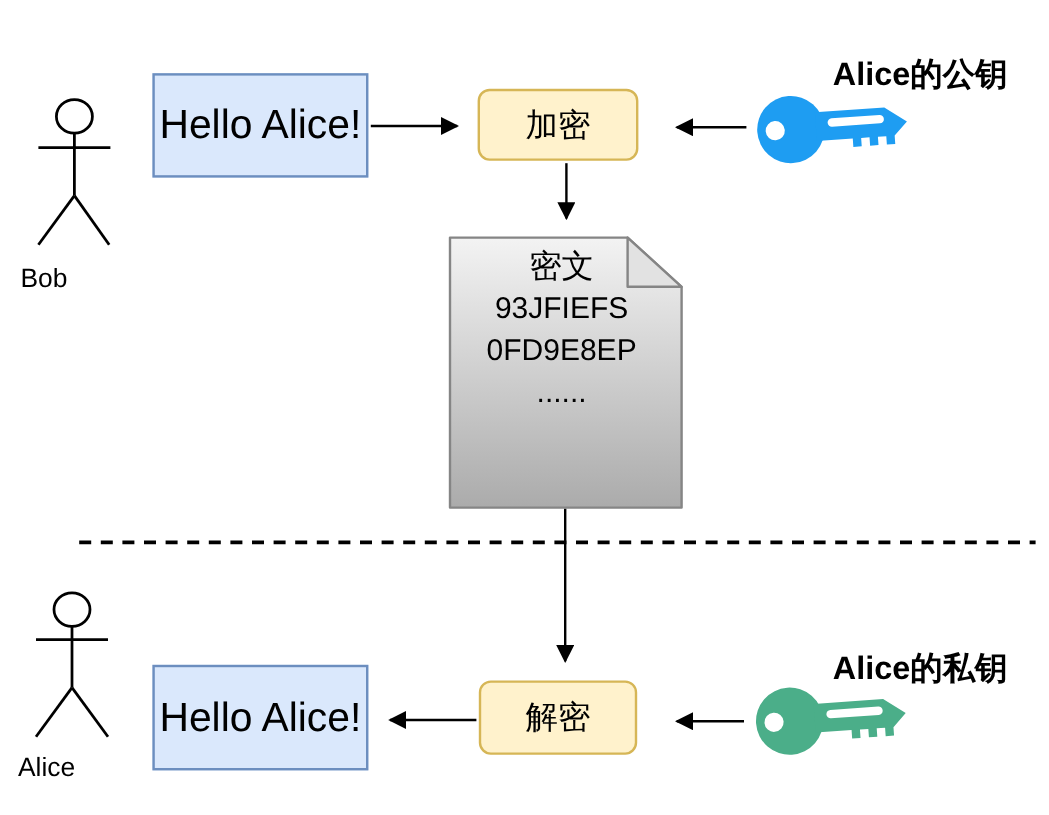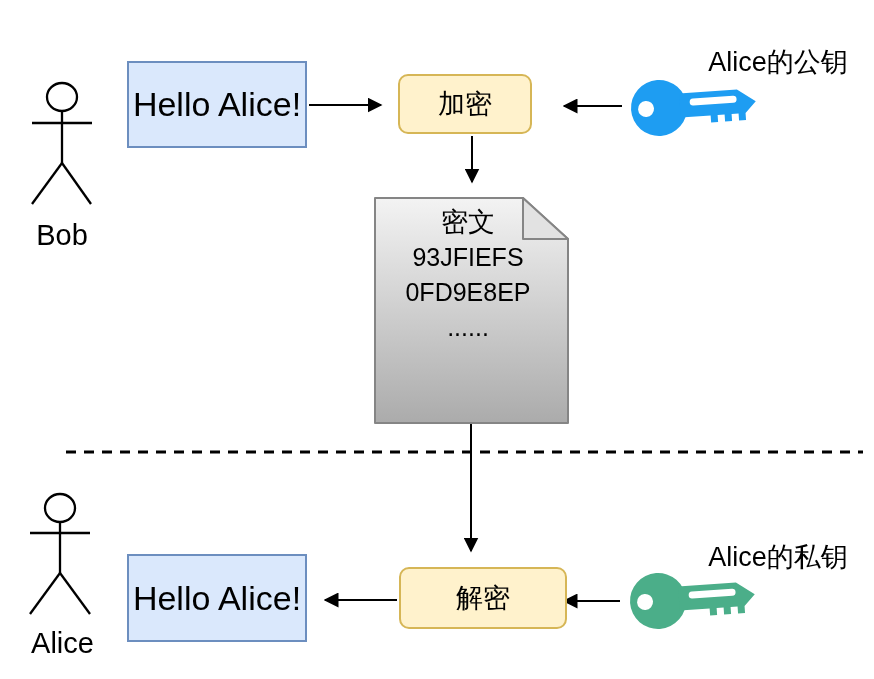--- a/index.html
+++ b/index.html
@@ -24,28 +24,28 @@
     position:absolute;
     background:#fff2cc;
     border:2px solid #d6b656;
     border-radius:10px;
     box-sizing:border-box;
     display:flex;align-items:center;justify-content:center;
     font-size:27px;
   }
   .actor-label{
     position:absolute;
-    font-size:29px;
-    text-align:center;
+    font-size:22px;
+    text-align:left;
   }
   .key-label{
     position:absolute;
     font-size:27px;
-    text-align:center;
     white-space:nowrap;
+    font-weight:bold;
   }
   .doc-text{
     position:absolute;
     left:376px;top:200px;width:184px;
     text-align:center;
     line-height:35px;
     padding-top:5px;
     font-size:25px;
   }
   .doc-text .doc-title{font-size:27px;}
@@ -126,21 +126,21 @@
 
   <div class="key-label" style="left:694px;top:44px;width:168px;">Alice的公钥</div>
 
   <div class="doc-text">
     <div class="doc-title">密文</div>
     <div>93JFIEFS</div>
     <div>0FD9E8EP</div>
     <div>......</div>
   </div>
 
-  <div class="procbox" style="left:399px;top:567px;width:168px;height:62px;">
+  <div class="procbox" style="left:399px;top:567px;width:132px;height:62px;">
     <span>解密</span>
   </div>
 
   <div class="key-label" style="left:694px;top:539px;width:168px;">Alice的私钥</div>
 
   <div class="msgbox" style="left:127px;top:554px;width:180px;height:88px;">
     <span>Hello Alice!</span>
   </div>
 
   <div class="actor-label" style="left:17px;top:219px;width:90px;">Bob</div>

